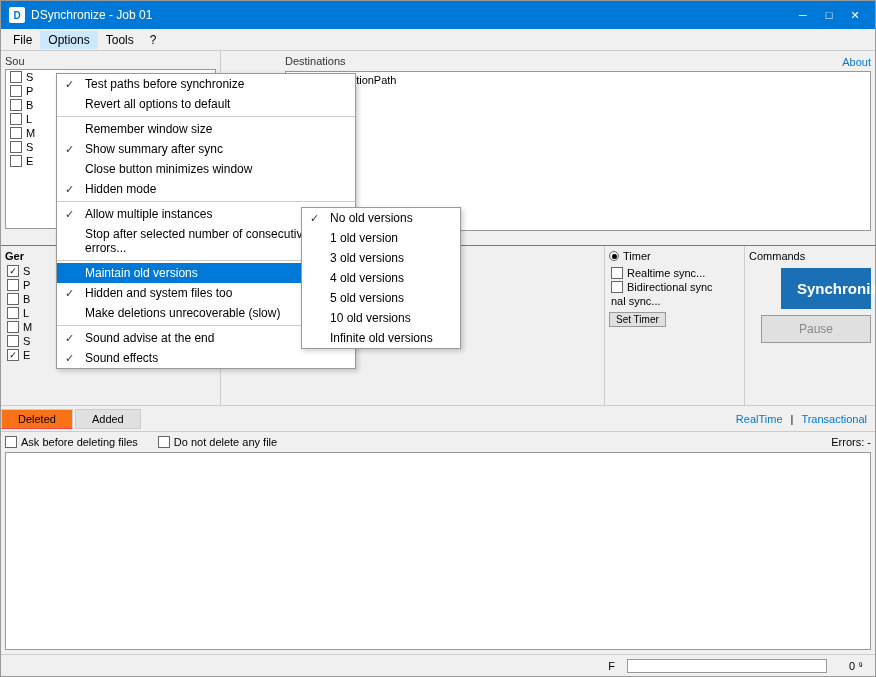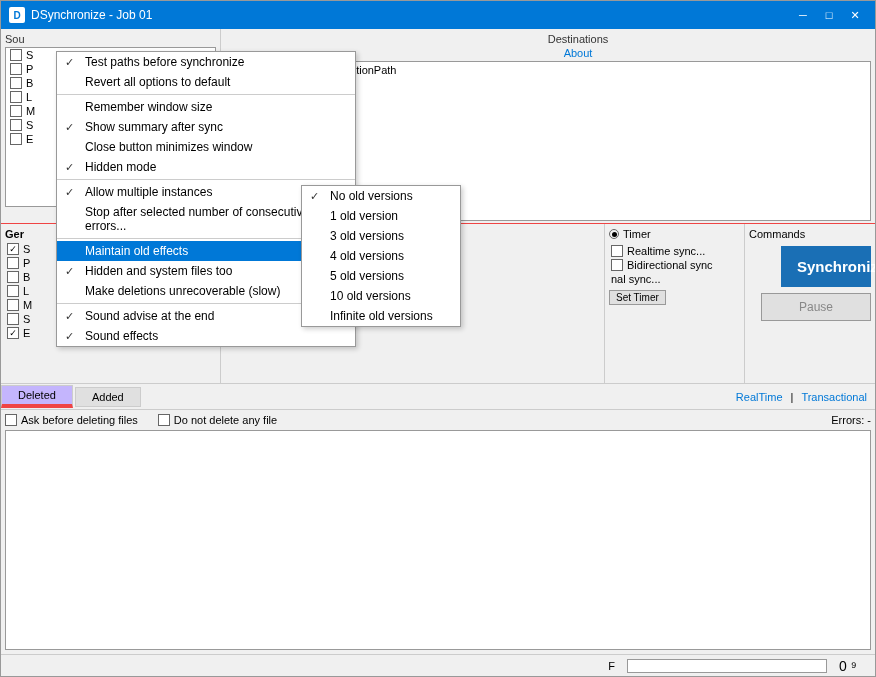--- a/index.html
+++ b/index.html
@@ -172,21 +172,20 @@
     .dest-panel {
       flex: 1;
       padding: 4px;
       position: relative;
     }
     .dest-header {
       display: flex;
       justify-content: space-between;
       align-items: center;
       margin-bottom: 2px;
-      flex-direction: column;
     }
     .about-link {
       color: #0078d7;
       font-size: 11px;
       cursor: pointer;
       text-decoration: none;
     }
     .dest-list {
       border: 1px solid #999;
       background: white;
@@ -322,22 +321,22 @@
     }
     .tab {
       padding: 3px 16px;
       font-size: 11px;
       cursor: pointer;
       border: 1px solid #ccc;
       background: #e0e0e0;
       margin-right: 2px;
     }
     .tab.active {
-      background: #c4b5fd;
-      border-bottom: 4px solid #ef4444;
+      background: #f97316;
+      border-bottom: 1px solid #ef4444;
     }
     .tab-spacer { flex: 1; }
     .tab-right {
       font-size: 11px;
       padding: 3px 8px;
       color: #0078d7;
       cursor: pointer;
     }
 
     
@@ -390,23 +389,24 @@
       height: 14px;
       border: 1px solid #999;
       background: white;
     }
     .progress-bar-fill {
       height: 100%;
       background: #0078d7;
       width: 0%;
     }
     .status-right {
-      font-size: 14px;
+      font-size: 11px;
       padding: 0 8px;
       min-width: 40px;
+      text-align: right;
     }
 
     
     .dropdown-overlay {
       position: absolute;
       background: white;
       border: 1px solid #999;
       box-shadow: 2px 2px 5px rgba(0,0,0,0.2);
       z-index: 100;
     }
@@ -476,20 +476,26 @@
       <div class="title-bar-icon">D</div>
       <span class="title-bar-title">DSynchronize - Job 01</span>
     </div>
     <div class="title-bar-controls">
       <button class="title-btn">─</button>
       <button class="title-btn">□</button>
       <button class="title-btn close">✕</button>
     </div>
   </div>
 
+  <div class="menu-bar">
+    <div class="menu-item">File</div>
+    <div class="menu-item active">Options</div>
+    <div class="menu-item">Tools</div>
+    <div class="menu-item">?</div>
+  </div>
 
   <div class="main-area">
 
     <div class="top-section">
 
       <div class="source-panel">
         <div class="panel-label">Sou</div>
         <div class="source-list">
           <div class="source-item">
               <span class="cb-small"></span>
@@ -677,21 +683,21 @@
         <span class="checkmark">✓</span>
         <span>Allow multiple instances</span>
       </div>
       <div class="menu-row">
         <span class="checkmark"></span>
         <span>Stop after selected number of consecutive errors...</span>
       </div>
       <div class="menu-separator"></div>
       <div class="menu-row highlighted">
         <span class="checkmark"></span>
-        <span>Maintain old effects</span>
+        <span>Maintain old versions</span>
         <span class="submenu-arrow">▶</span>
       </div>
       <div class="menu-row">
         <span class="checkmark">✓</span>
         <span>Hidden and system files too</span>
       </div>
       <div class="menu-row">
         <span class="checkmark"></span>
         <span>Make deletions unrecoverable (slow)</span>
       </div>

